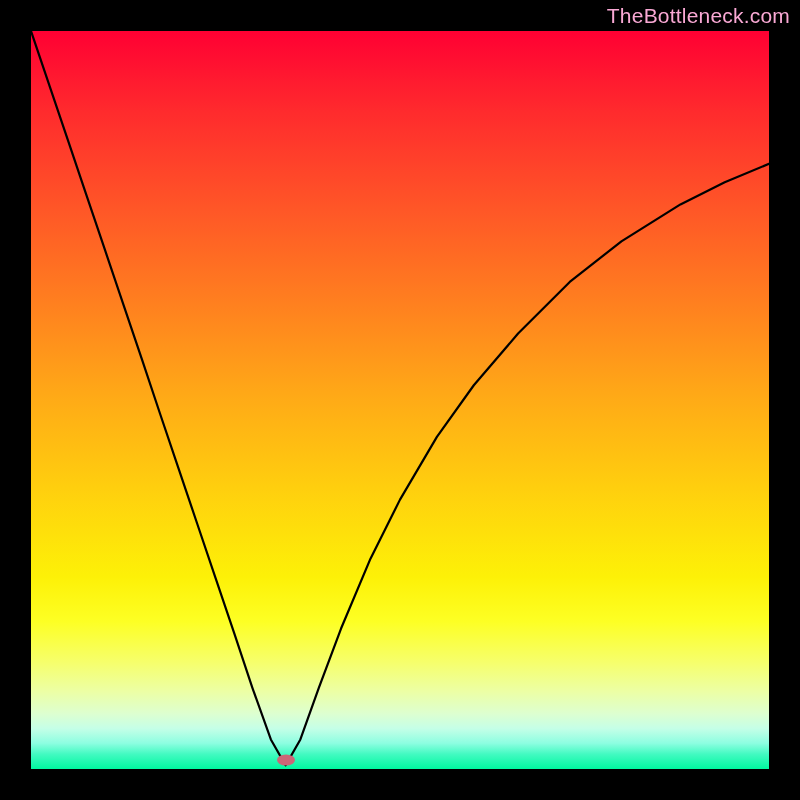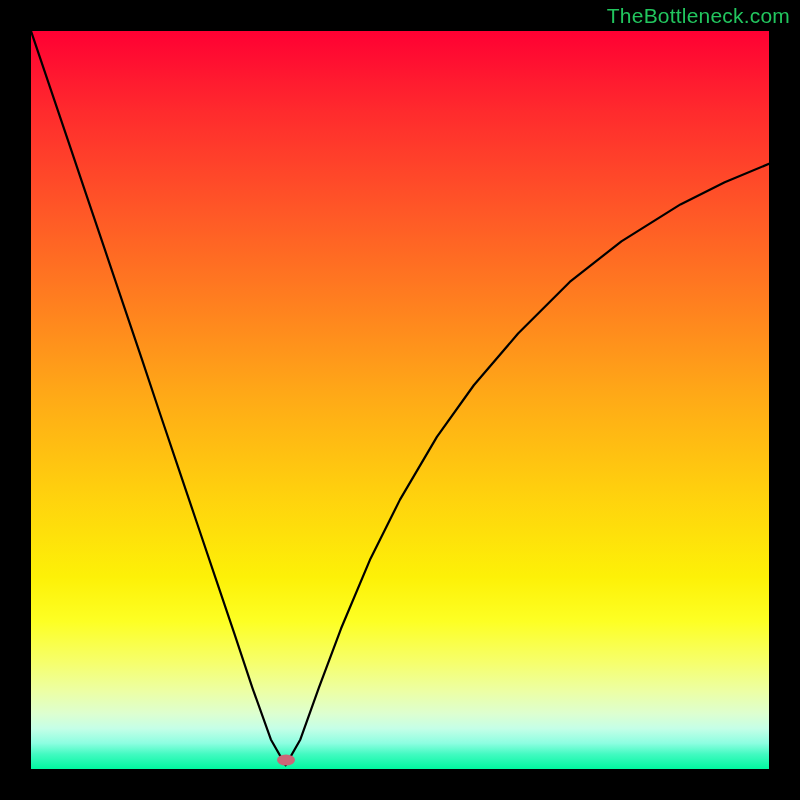--- a/index.html
+++ b/index.html
@@ -60,21 +60,21 @@
     width: 18px;
     height: 11px;
     border-radius: 50% / 50%;
     background: #cc6677;
     transform: translate(-50%, -50%);
   }
   .watermark {
     position: absolute;
     top: 4px;
     right: 10px;
-    color: #22c55e;
+    color: #f9a8d4;
     font-size: 21px;
     font-weight: 500;
     letter-spacing: 0.2px;
     user-select: none;
   }
 </style>
 </head>
 <body>
 
 <div class="frame">

